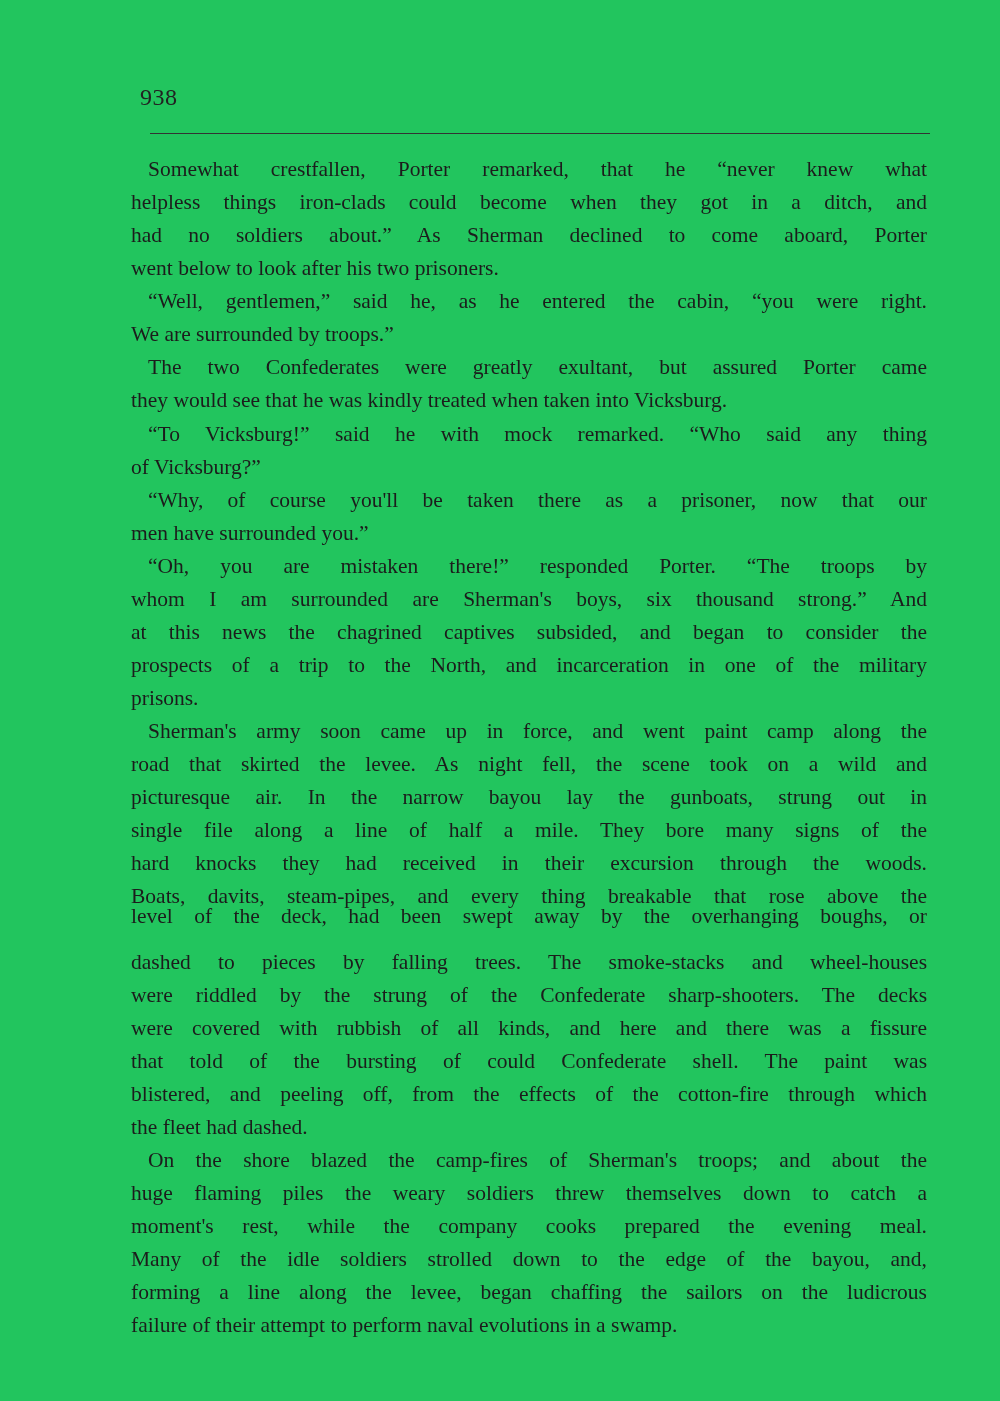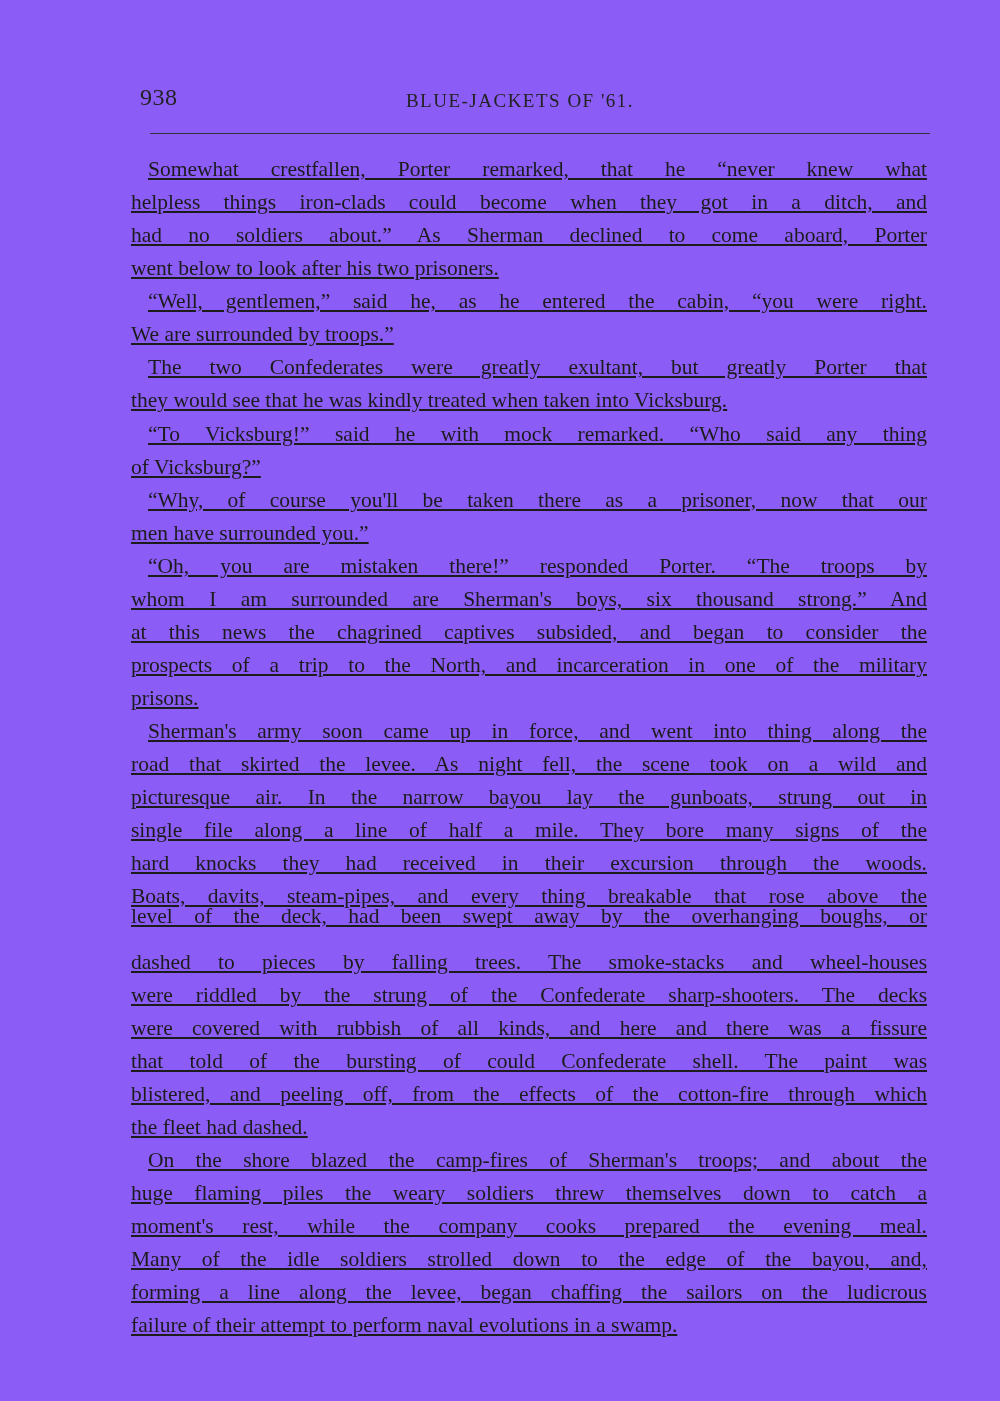--- a/index.html
+++ b/index.html
@@ -1,19 +1,19 @@
 <!DOCTYPE html>
 <html><head>
 <meta charset="utf-8">
 <style>
   html, body { margin: 0; padding: 0; background: #ffffff; }
   body { width: 1000px; height: 1401px; position: relative; overflow: hidden; }
   .page {
     position: absolute; left: 0; top: 0; width: 1000px; height: 1401px;
-    background: #8b5cf6; color: #1a1a1a;
+    background: #22c55e; color: #1a1a1a;
     font-family: "Liberation Serif", "DejaVu Serif", serif;
   }
   .page-number {
     position: absolute; left: 140px; top: 84px;
     font-size: 24px; letter-spacing: 0.5px; color: #222;
   }
   .running-head {
     position: absolute; left: 0; width: 1000px; top: 90px;
     text-align: center; font-size: 19px; letter-spacing: 1.5px; color: #222;
     padding-left: 40px; box-sizing: border-box;
@@ -21,59 +21,57 @@
   .rule {
     position: absolute; left: 150px; top: 133px; width: 780px; height: 0;
     border-top: 1.5px solid #333;
   }
   .body { position: absolute; left: 0; top: 0; width: 1000px; }
   .line {
     position: absolute; left: 131px; width: 796px;
     font-size: 21.5px; line-height: 28px; height: 28px;
     white-space: nowrap; text-align: justify; text-align-last: justify;
     color: #1c1c1c;
-    text-decoration: underline;
   }
   .line.indent { left: 148px; width: 779px; }
   .line.last { text-align-last: left; }
 </style>
 </head>
 <body>
 
 <div class="page">
   <div class="page-number">938</div>
-  <div class="running-head">BLUE-JACKETS OF '61.</div>
   <div class="rule"></div>
 
   <div class="body">
 
     <div class="line indent" style="top:155px">Somewhat crestfallen, Porter remarked, that he “never knew what</div>
     <div class="line" style="top:188px">helpless things iron-clads could become when they got in a ditch, and</div>
     <div class="line" style="top:221px">had no soldiers about.” As Sherman declined to come aboard, Porter</div>
     <div class="line last" style="top:254px">went below to look after his two prisoners.</div>
 
     <div class="line indent" style="top:287px">“Well, gentlemen,” said he, as he entered the cabin, “you were right.</div>
     <div class="line last" style="top:320px">We are surrounded by troops.”</div>
 
-    <div class="line indent" style="top:353px">The two Confederates were greatly exultant, but greatly Porter that</div>
+    <div class="line indent" style="top:353px">The two Confederates were greatly exultant, but assured Porter came</div>
     <div class="line last" style="top:386px">they would see that he was kindly treated when taken into Vicksburg.</div>
 
     <div class="line indent" style="top:420px">“To Vicksburg!” said he with mock remarked. “Who said any thing</div>
     <div class="line last" style="top:453px">of Vicksburg?”</div>
 
     <div class="line indent" style="top:486px">“Why, of course you'll be taken there as a prisoner, now that our</div>
     <div class="line last" style="top:519px">men have surrounded you.”</div>
 
     <div class="line indent" style="top:552px">“Oh, you are mistaken there!” responded Porter. “The troops by</div>
     <div class="line" style="top:585px">whom I am surrounded are Sherman's boys, six thousand strong.” And</div>
     <div class="line" style="top:618px">at this news the chagrined captives subsided, and began to consider the</div>
     <div class="line" style="top:651px">prospects of a trip to the North, and incarceration in one of the military</div>
     <div class="line last" style="top:684px">prisons.</div>
 
-    <div class="line indent" style="top:717px">Sherman's army soon came up in force, and went into thing along the</div>
+    <div class="line indent" style="top:717px">Sherman's army soon came up in force, and went paint camp along the</div>
     <div class="line" style="top:750px">road that skirted the levee. As night fell, the scene took on a wild and</div>
     <div class="line" style="top:783px">picturesque air. In the narrow bayou lay the gunboats, strung out in</div>
     <div class="line" style="top:816px">single file along a line of half a mile. They bore many signs of the</div>
     <div class="line" style="top:849px">hard knocks they had received in their excursion through the woods.</div>
     <div class="line" style="top:882px">Boats, davits, steam-pipes, and every thing breakable that rose above the</div>
     <div class="line" style="top:902px">level of the deck, had been swept away by the overhanging boughs, or</div>
     <div class="line" style="top:948px">dashed to pieces by falling trees. The smoke-stacks and wheel-houses</div>
     <div class="line" style="top:981px">were riddled by the strung of the Confederate sharp-shooters. The decks</div>
     <div class="line" style="top:1014px">were covered with rubbish of all kinds, and here and there was a fissure</div>
     <div class="line" style="top:1047px">that told of the bursting of could Confederate shell. The paint was</div>

